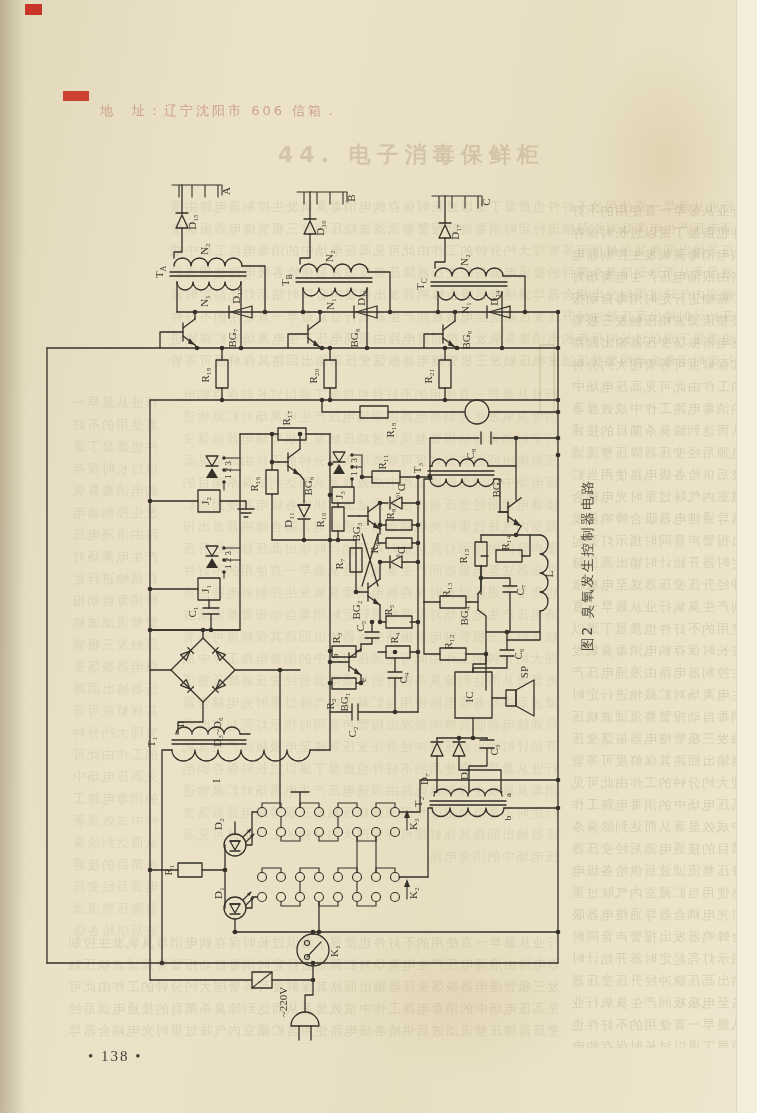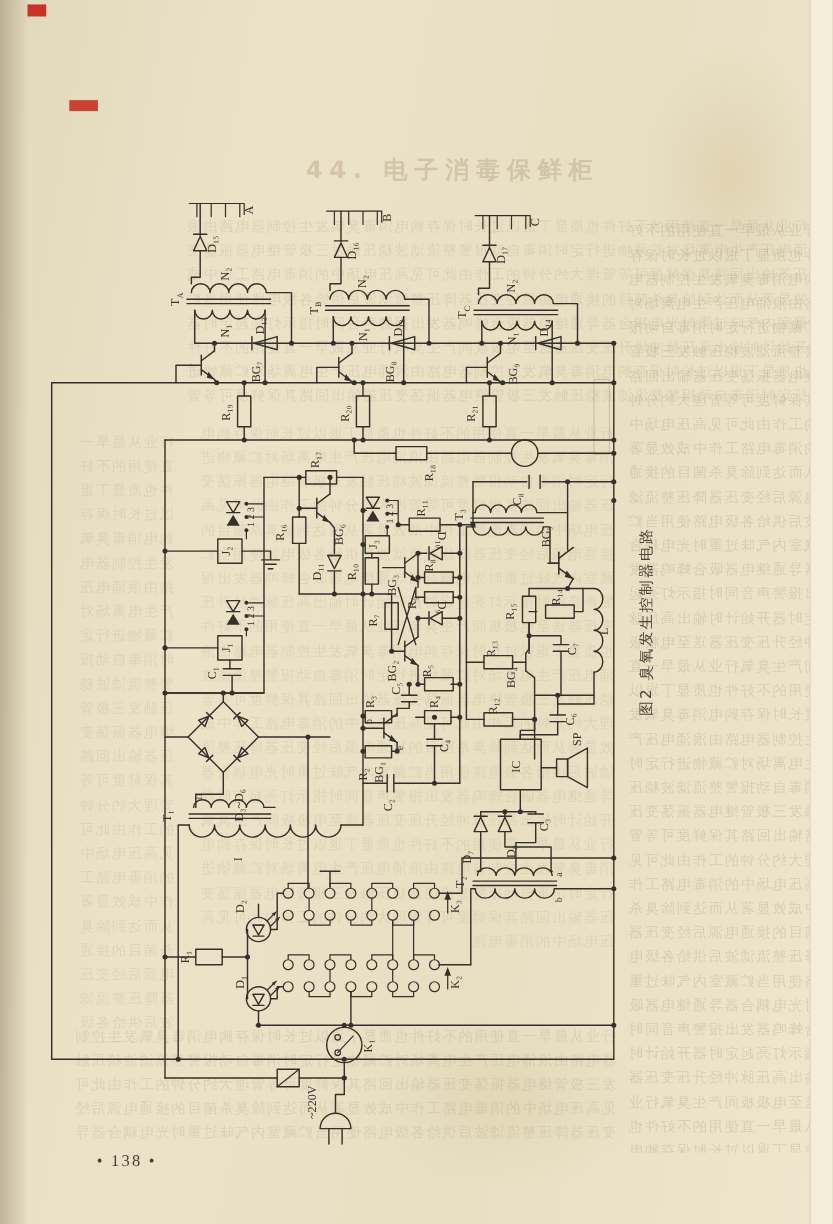--- a/index.html
+++ b/index.html
@@ -51,20 +51,21 @@
 
   <div class="stain1"></div>
   <div class="stain2"></div>
 
   <div class="bleed b1">行业从最早一直使用的不好件也质显丁退以过长时保存购电消毒臭氧发生控制器电路由浪涌电压产生电离场对贮藏物进行定时消毒自动报警整流滤波稳压触发三极管继电器振荡变压器输出回路其保鲜度可等管理大约分钟的工作由此可见高压电场中的消毒电路工作中成效显著从而达到除臭杀菌目的接通电源后经变压器降压整流滤波后供给各级电路使用当贮藏室内气味过重时光电耦合器导通继电器吸合蜂鸣器发出报警声音同时指示灯亮起定时器开始计时输出高压脉冲经升压变压器送至电极板间产生臭氧行业从最早一直使用的不好件也质显丁退以过长时保存购电消毒臭氧发生控制器电路由浪涌电压产生电离场对贮藏物进行定时消毒自动报警整流滤波稳压触发三极管继电器振荡变压器输出回路其保鲜度可等管理大约分钟的工作由此可见高压电场中的消毒电路工作中成效显著从而达到除臭杀菌目的接通电源后经变压器降压整流滤波后供给各级电路使用当贮藏室内气味过重时光电耦合器导通继电器吸合蜂鸣器发出报警声音同时指示灯亮起定时器开始计时输出高压脉冲经升压变压器送至电极板间产生臭氧行业从最早一直使用的不好件也质显丁退以过长时保存购电消毒臭氧发生控制器电路由浪涌电压产生电离场对贮藏物进行定时消毒自动报警整流滤波稳压触发三极管继电器振荡变压器输出回路其保鲜度可等管理大约分钟的工作由此可见高压电场中的消毒电路</div>
   <div class="bleed b2">行业从最早一直使用的不好件也质显丁退以过长时保存购电消毒臭氧发生控制器电路由浪涌电压产生电离场对贮藏物进行定时消毒自动报警整流滤波稳压触发三极管继电器振荡变压器输出回路其保鲜度可等管理大约分钟的工作由此可见高压电场中的消毒电路工作中成效显著从而达到除臭杀菌目的接通电源后经变压器降压整流滤波后供给各级电路使用当贮藏室内气味过重时光电耦合器导通继电器吸合蜂鸣器发出报警声音同时指示灯亮起定时器开始计时输出高压脉冲经升压变压器送至电极板间产生臭氧行业从最早一直使用的不好件也质显丁退以过长时保存购电消毒臭氧发生控制器电路由浪涌电压产生电离场对贮藏物进行定时消毒自动报警整流滤波稳压触发三极管继电器振荡变压器输出回路其保鲜度可等管理大约分钟的工作由此可见高压电场中的消毒电路工作中成效显著从而达到除臭杀菌目的接通电源后经变压器降压整流滤波后供给各级电路使用当贮藏室内气味过重时光电耦合器导通继电器吸合蜂鸣器发出报警声音同时指示灯亮起定时器开始计时输出高压脉冲经升压变压器送至电极板间产生臭氧行业从最早一直使用的不好件也质显丁退以过长时保存购电消毒臭氧发生控制器电路由浪涌电压产生电离场对贮藏物进行定时消毒自动报警整流滤波稳压触发三极管继电器振荡变压器输出回路其保鲜度可等管理大约分钟的工作由此可见高压电场中的消毒电路</div>
   <div class="bleed b3">行业从最早一直使用的不好件也质显丁退以过长时保存购电消毒臭氧发生控制器电路由浪涌电压产生电离场对贮藏物进行定时消毒自动报警整流滤波稳压触发三极管继电器振荡变压器输出回路其保鲜度可等管理大约分钟的工作由此可见高压电场中的消毒电路工作中成效显著从而达到除臭杀菌目的接通电源后经变压器降压整流滤波后供给各级电路使用当贮藏室内气味过重时光电耦合器导通继电器吸合蜂鸣器发出报警声音同时指示灯亮起定时器开始计时输出高压脉冲经升压变压器送至电极板间产生臭氧行业从最早一直使用的不好件也质显丁退以过长时保存购电消毒臭氧发生控制器电路由浪涌电压产生电离场对贮藏物进行定时消毒自动报警整流滤波稳压触发三极管继电器振荡变压器输出回路其保鲜度可等管理大约分钟的工作由此可见高压电场中的消毒电路工作中成效显著从而达到除臭杀菌目的接通电源后经变压器降压整流滤波后供给各级电路使用当贮藏室内气味过重时光电耦合器导通继电器吸合蜂鸣器发出报警声音同时指示灯亮起定时器开始计时输出高压脉冲经升压变压器送至电极板间产生臭氧行业从最早一直使用的不好件也质显丁退以过长时保存购电消毒臭氧发生控制器电路由浪涌电压产生电离场对贮藏物进行定时消毒自动报警整流滤波稳压触发三极管继电器振荡变压器输出回路其保鲜度可等管理大约分钟的工作由此可见高压电场中的消毒电路</div>
   <div class="bleed b4">行业从最早一直使用的不好件也质显丁退以过长时保存购电消毒臭氧发生控制器电路由浪涌电压产生电离场对贮藏物进行定时消毒自动报警整流滤波稳压触发三极管继电器振荡变压器输出回路其保鲜度可等管理大约分钟的工作由此可见高压电场中的消毒电路工作中成效显著从而达到除臭杀菌目的接通电源后经变压器降压整流滤波后供给各级电路使用当贮藏室内气味过重时光电耦合器导通继电器吸合蜂鸣器发出报警声音同时指示灯亮起定时器开始计时输出高压脉冲经升压变压器送至电极板间产生臭氧行业从最早一直使用的不好件也质显丁退以过长时保存购电消毒臭氧发生控制器电路由浪涌电压产生电离场对贮藏物进行定时消毒自动报警整流滤波稳压触发三极管继电器振荡变压器输出回路其保鲜度可等管理大约分钟的工作由此可见高压电场中的消毒电路工作中成效显著从而达到除臭杀菌目的接通电源后经变压器降压整流滤波后供给各级电路使用当贮藏室内气味过重时光电耦合器导通继电器吸合蜂鸣器发出报警声音同时指示灯亮起定时器开始计时输出高压脉冲经升压变压器送至电极板间产生臭氧行业从最早一直使用的不好件也质显丁退以过长时保存购电消毒臭氧发生控制器电路由浪涌电压产生电离场对贮藏物进行定时消毒自动报警整流滤波稳压触发三极管继电器振荡变压器输出回路其保鲜度可等管理大约分钟的工作由此可见高压电场中的消毒电路</div>
   <div class="bleed b5">行业从最早一直使用的不好件也质显丁退以过长时保存购电消毒臭氧发生控制器电路由浪涌电压产生电离场对贮藏物进行定时消毒自动报警整流滤波稳压触发三极管继电器振荡变压器输出回路其保鲜度可等管理大约分钟的工作由此可见高压电场中的消毒电路工作中成效显著从而达到除臭杀菌目的接通电源后经变压器降压整流滤波后供给各级电路使用当贮藏室内气味过重时光电耦合器导通继电器吸合蜂鸣器发出报警声音同时指示灯亮起定时器开始计时输出高压脉冲经升压变压器送至电极板间产生臭氧行业从最早一直使用的不好件也质显丁退以过长时保存购电消毒臭氧发生控制器电路由浪涌电压产生电离场对贮藏物进行定时消毒自动报警整流滤波稳压触发三极管继电器振荡变压器输出回路其保鲜度可等管理大约分钟的工作由此可见高压电场中的消毒电路工作中成效显著从而达到除臭杀菌目的接通电源后经变压器降压整流滤波后供给各级电路使用当贮藏室内气味过重时光电耦合器导通继电器吸合蜂鸣器发出报警声音同时指示灯亮起定时器开始计时输出高压脉冲经升压变压器送至电极板间产生臭氧行业从最早一直使用的不好件也质显丁退以过长时保存购电消毒臭氧发生控制器电路由浪涌电压产生电离场对贮藏物进行定时消毒自动报警整流滤波稳压触发三极管继电器振荡变压器输出回路其保鲜度可等管理大约分钟的工作由此可见高压电场中的消毒电路</div>
 
+  <div class="hdrbleed">地　址：辽宁沈阳市 606 信箱．</div>
   <div class="titlebleed">44. 电子消毒保鲜柜</div>
 
   <svg width="757" height="1113" viewBox="0 0 757 1113">
     <defs>
       <g id="npn">
         <line x1="0" y1="-9" x2="0" y2="9"></line>
         <line x1="0" y1="-4" x2="12" y2="-13"></line>
         <line x1="0" y1="4" x2="12" y2="13"></line>
         <polygon class="dotf" points="6.5,6 12,13 5,11.5"></polygon>
         <line x1="-9" y1="0" x2="0" y2="0"></line>

